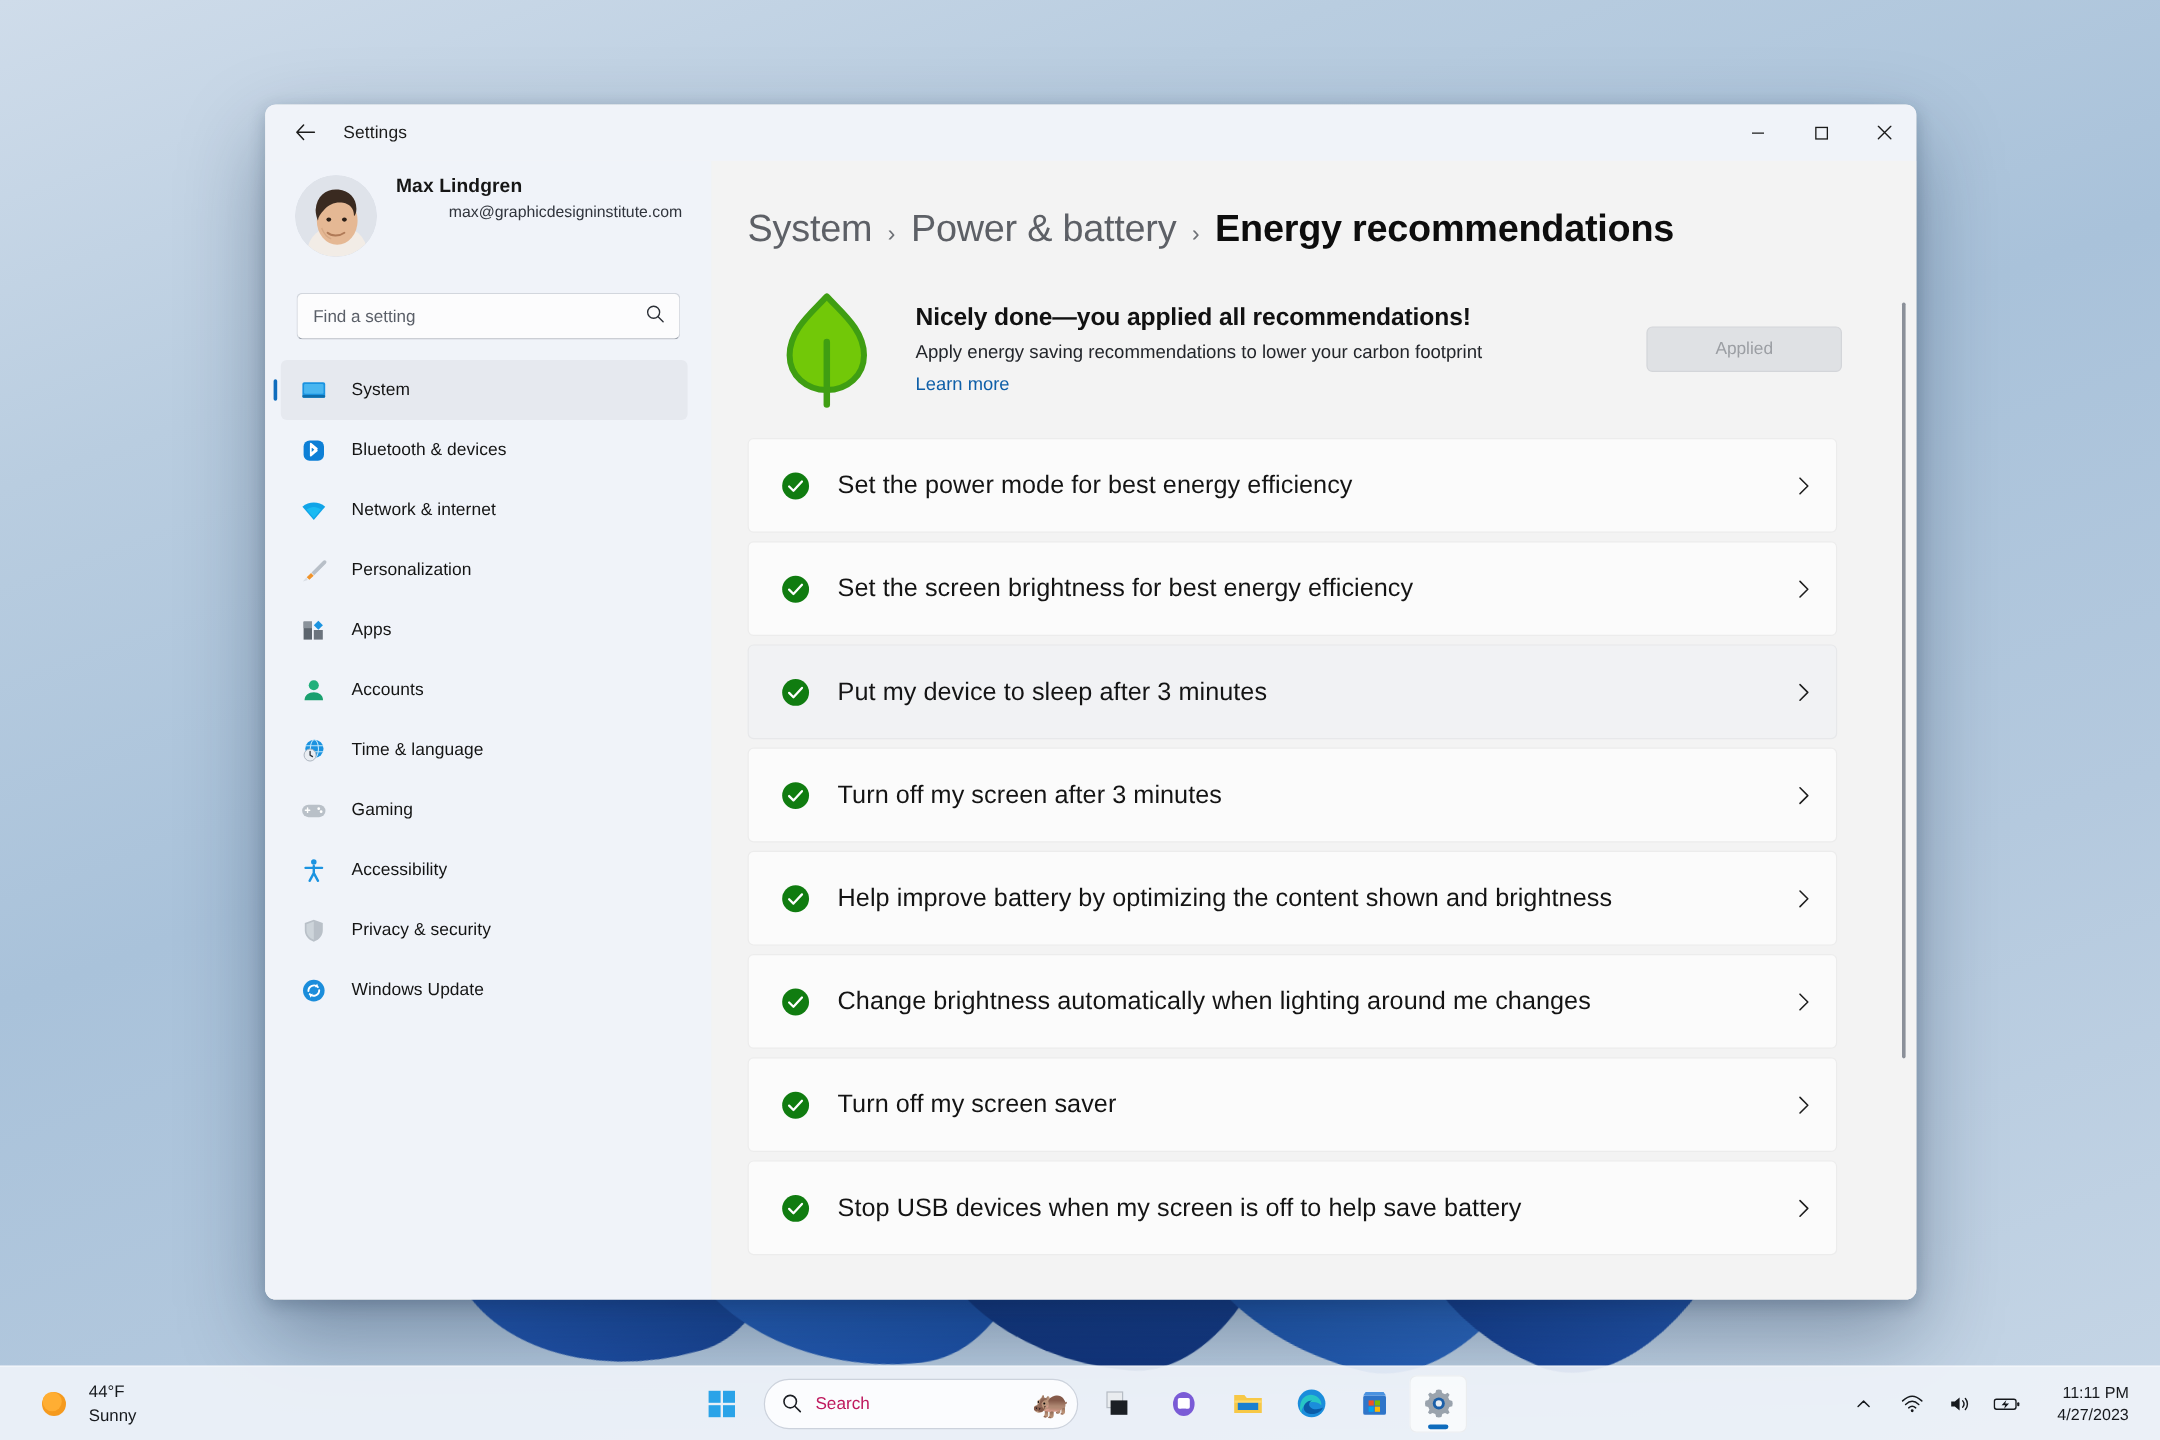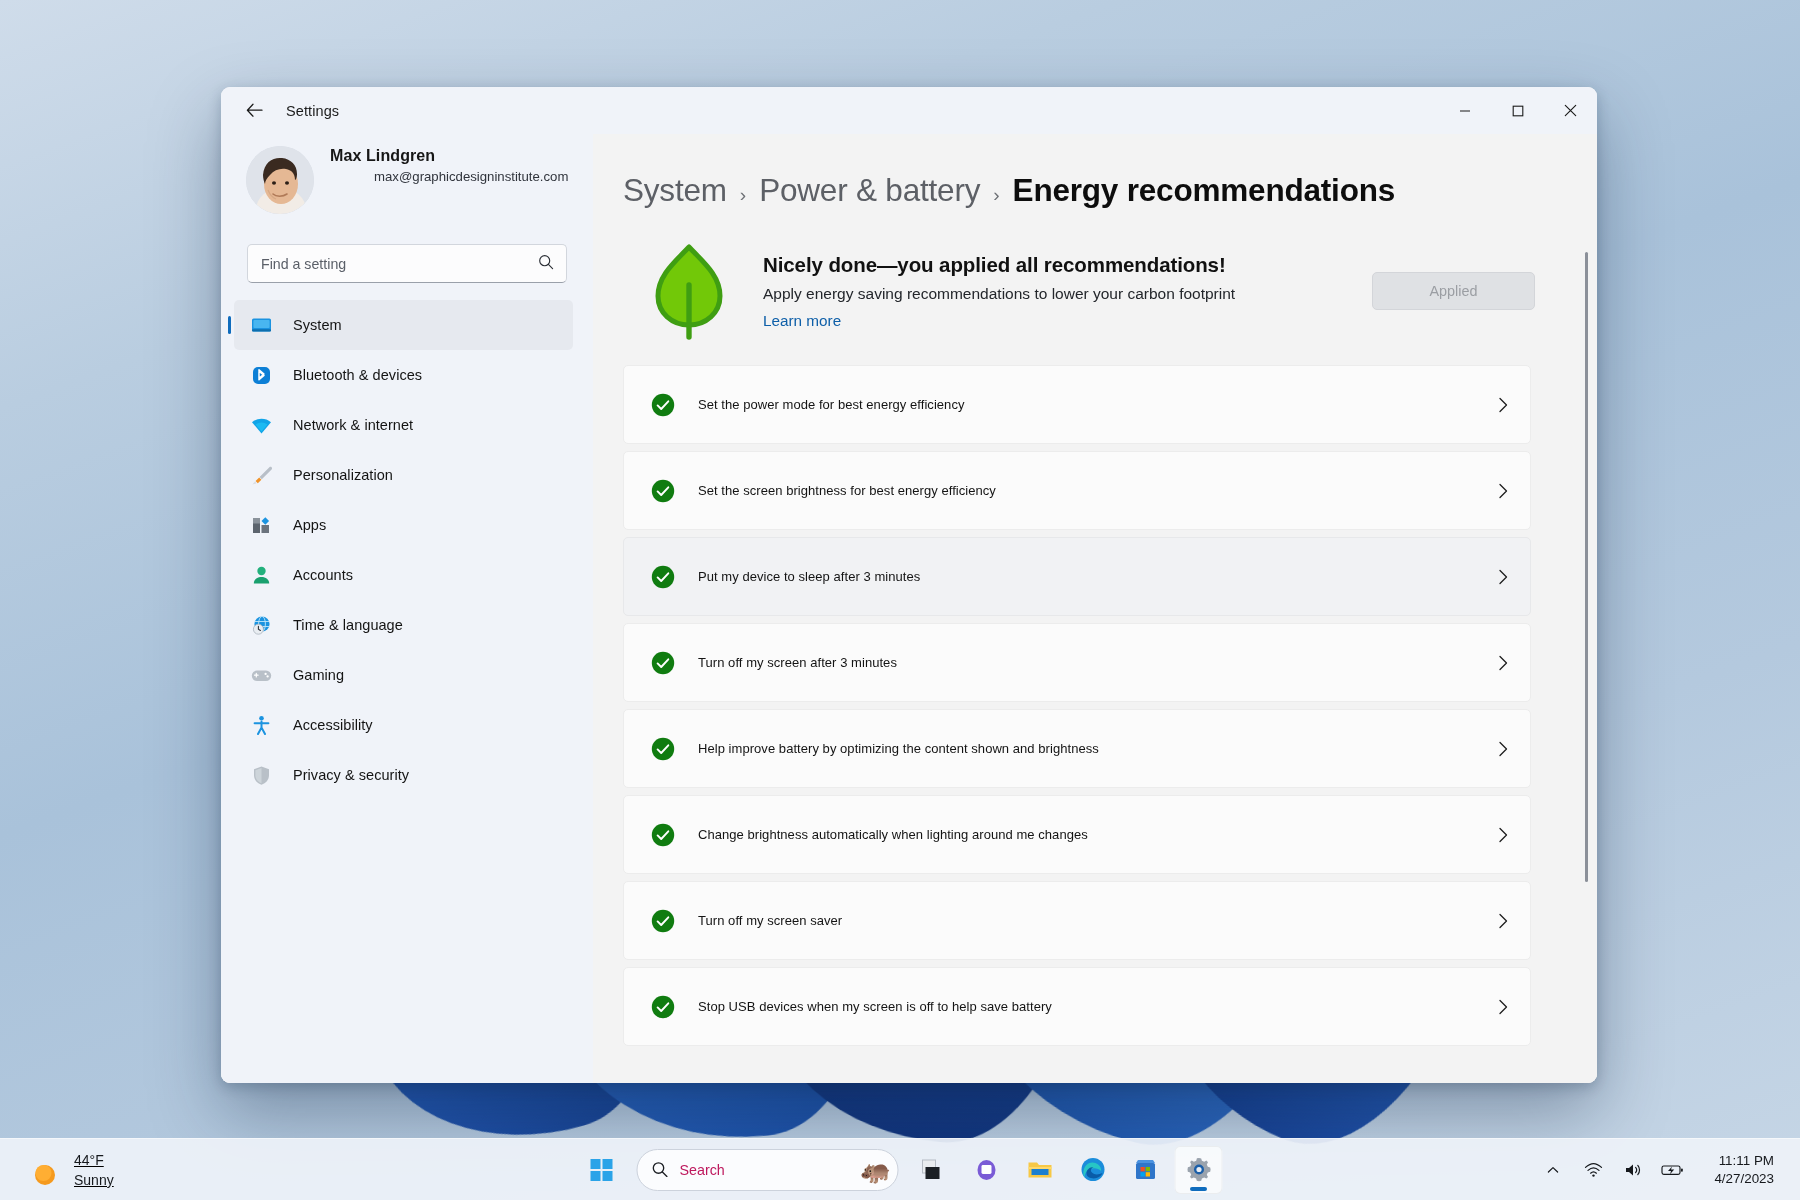--- a/index.html
+++ b/index.html
@@ -205,21 +205,21 @@
     background: #fbfbfb;
     border: 1px solid #ececec;
     border-radius: 5px;
     display: flex;
     align-items: center;
     padding: 0 20px 0 26px;
     cursor: default;
   }
   .rec-row.hover { background: #f1f2f4; border-color: #e7e8ea; }
   .rec-check { width: 26px; height: 26px; flex: 0 0 26px; }
-  .rec-label { margin-left: 22px; font-size: 13px; color: #141414; flex: 1; letter-spacing: .05px; }
+  .rec-label { margin-left: 22px; font-size: 21px; color: #141414; flex: 1; letter-spacing: .05px; }
   .rec-chev { color: #1e1e1e; display: flex; align-items: center; }
 
   
   .scrollbar {
     position: absolute;
     right: 7px; top: 118px;
     width: 7px; height: 840px;
     border-radius: 4px;
     background: transparent;
   }
@@ -235,21 +235,21 @@
   #taskbar {
     position: absolute;
     left: 0; bottom: 0;
     width: 1800px; height: 62px;
     background: rgba(238,242,249,.92);
     border-top: 1px solid rgba(255,255,255,.5);
     display: flex;
     align-items: center;
     z-index: 20;
   }
-  .weather { display: flex; align-items: flex-end; margin-left: 20px; padding: 4px 10px; border-radius: 5px; text-decoration: underline; }
+  .weather { display: flex; align-items: center; margin-left: 20px; padding: 4px 10px; border-radius: 5px; }
   .weather-ico { width: 30px; height: 30px; flex: 0 0 30px; }
   .weather-txt { margin-left: 14px; line-height: 1.25; }
   .weather-temp { font-size: 14px; color: #16191d; }
   .weather-cond { font-size: 14px; color: #16191d; }
 
   .tb-center {
     position: absolute;
     left: 50%; transform: translateX(-50%);
     display: flex; align-items: center; gap: 5px;
   }
@@ -480,20 +480,30 @@
           <div class="nav-item">
             <span class="nav-ico">
               <svg width="23" height="23" viewBox="0 0 23 23">
                 <path d="M11.5 2.4 4 5.2v6.1c0 4.4 3.1 8.2 7.5 9.4 4.4-1.2 7.5-5 7.5-9.4V5.2l-7.5-2.8z" fill="#b9c0c8"></path>
                 <path d="M11.5 3.9 5.4 6.2v5.1c0 3.6 2.5 6.8 6.1 7.9V3.9z" fill="#cdd4da"></path>
               </svg>
             </span>
             <span class="nav-label">Privacy &amp; security</span>
           </div>
 
+          <div class="nav-item">
+            <span class="nav-ico">
+              <svg width="23" height="23" viewBox="0 0 23 23">
+                <circle cx="11.5" cy="11.5" r="9" fill="#1b8ddb"></circle>
+                <path d="M7 11.8a4.6 4.6 0 0 1 7.9-3.2M16 11.2a4.6 4.6 0 0 1-7.9 3.2" stroke="#fff" stroke-width="1.6" fill="none" stroke-linecap="round"></path>
+                <path d="M14.3 5.6l.9 2.9-2.9.3M8.7 17.4l-.9-2.9 2.9-.3" fill="#fff"></path>
+              </svg>
+            </span>
+            <span class="nav-label">Windows Update</span>
+          </div>
 
         </div>
       </div>
 
       <div class="content">
         <div class="content-inner">
 
           <div class="breadcrumb">
             <span class="crumb">System</span>
             <span class="crumb-sep">›</span>

